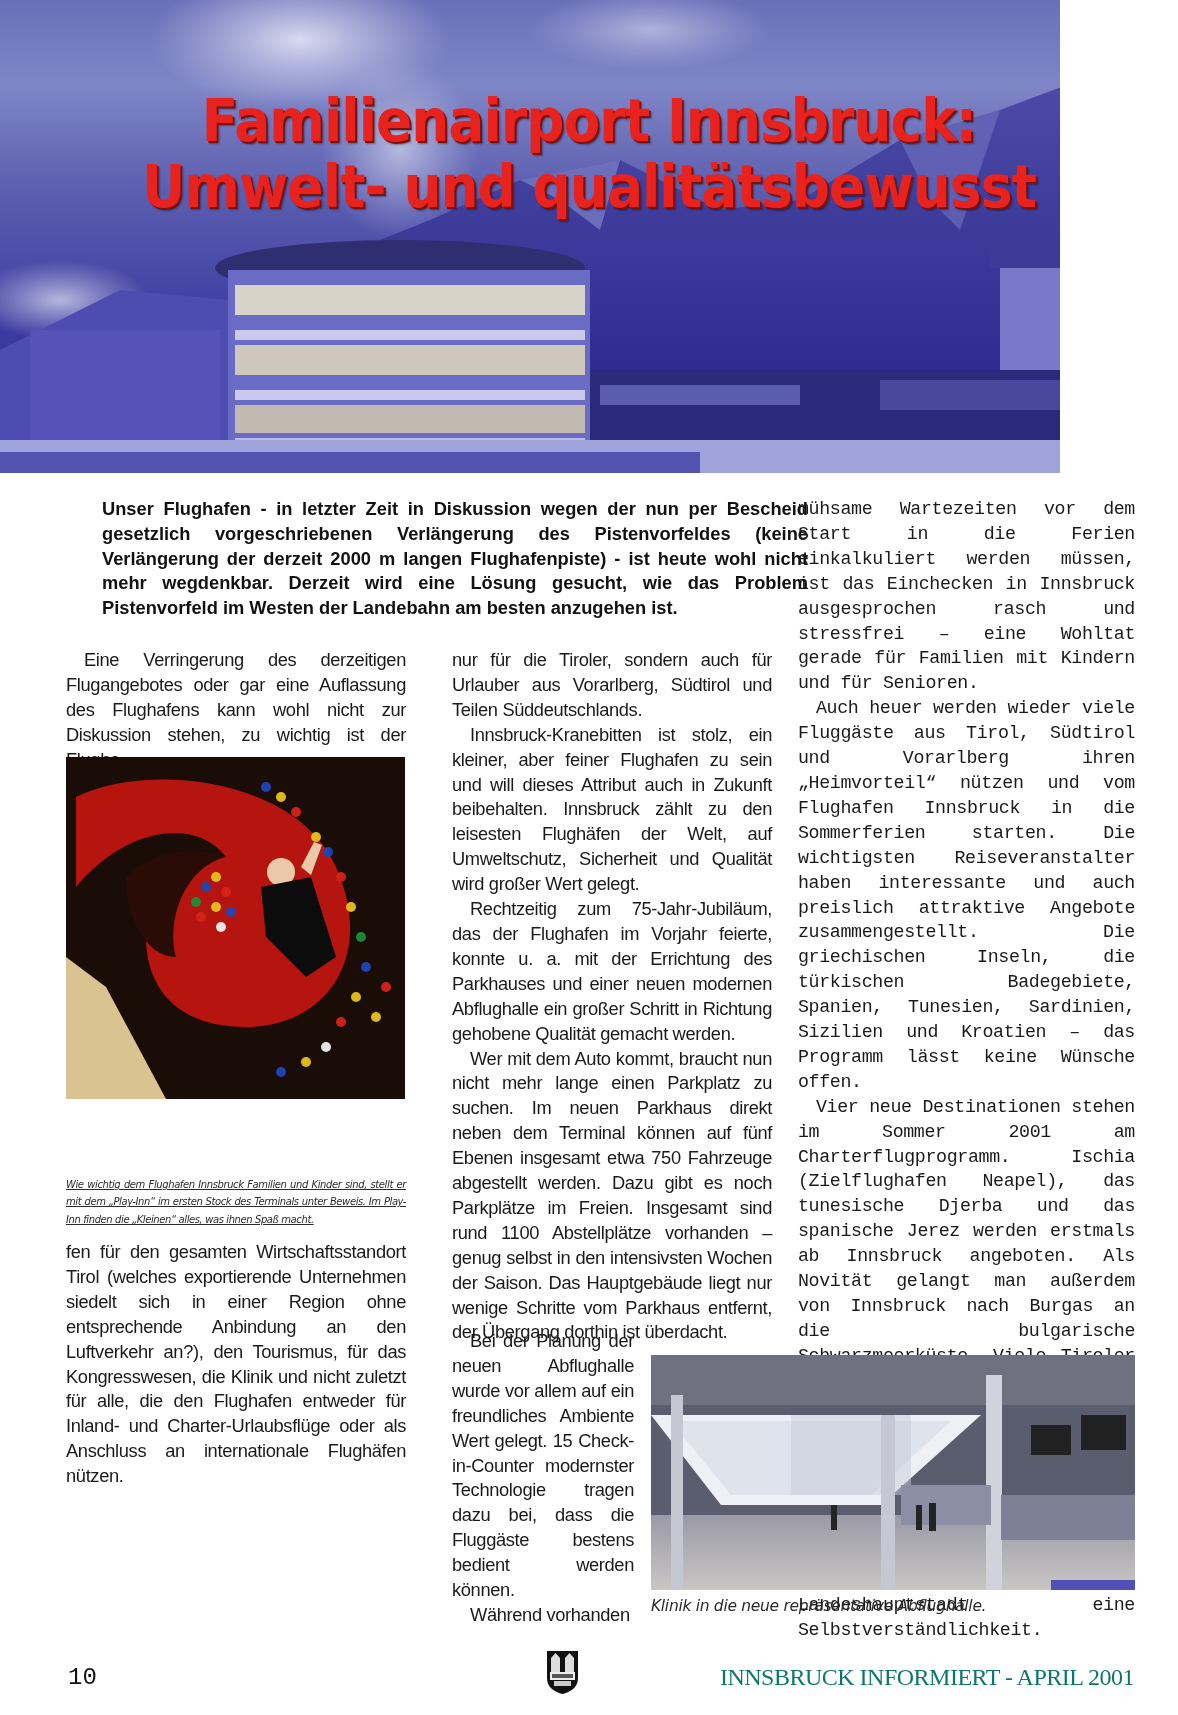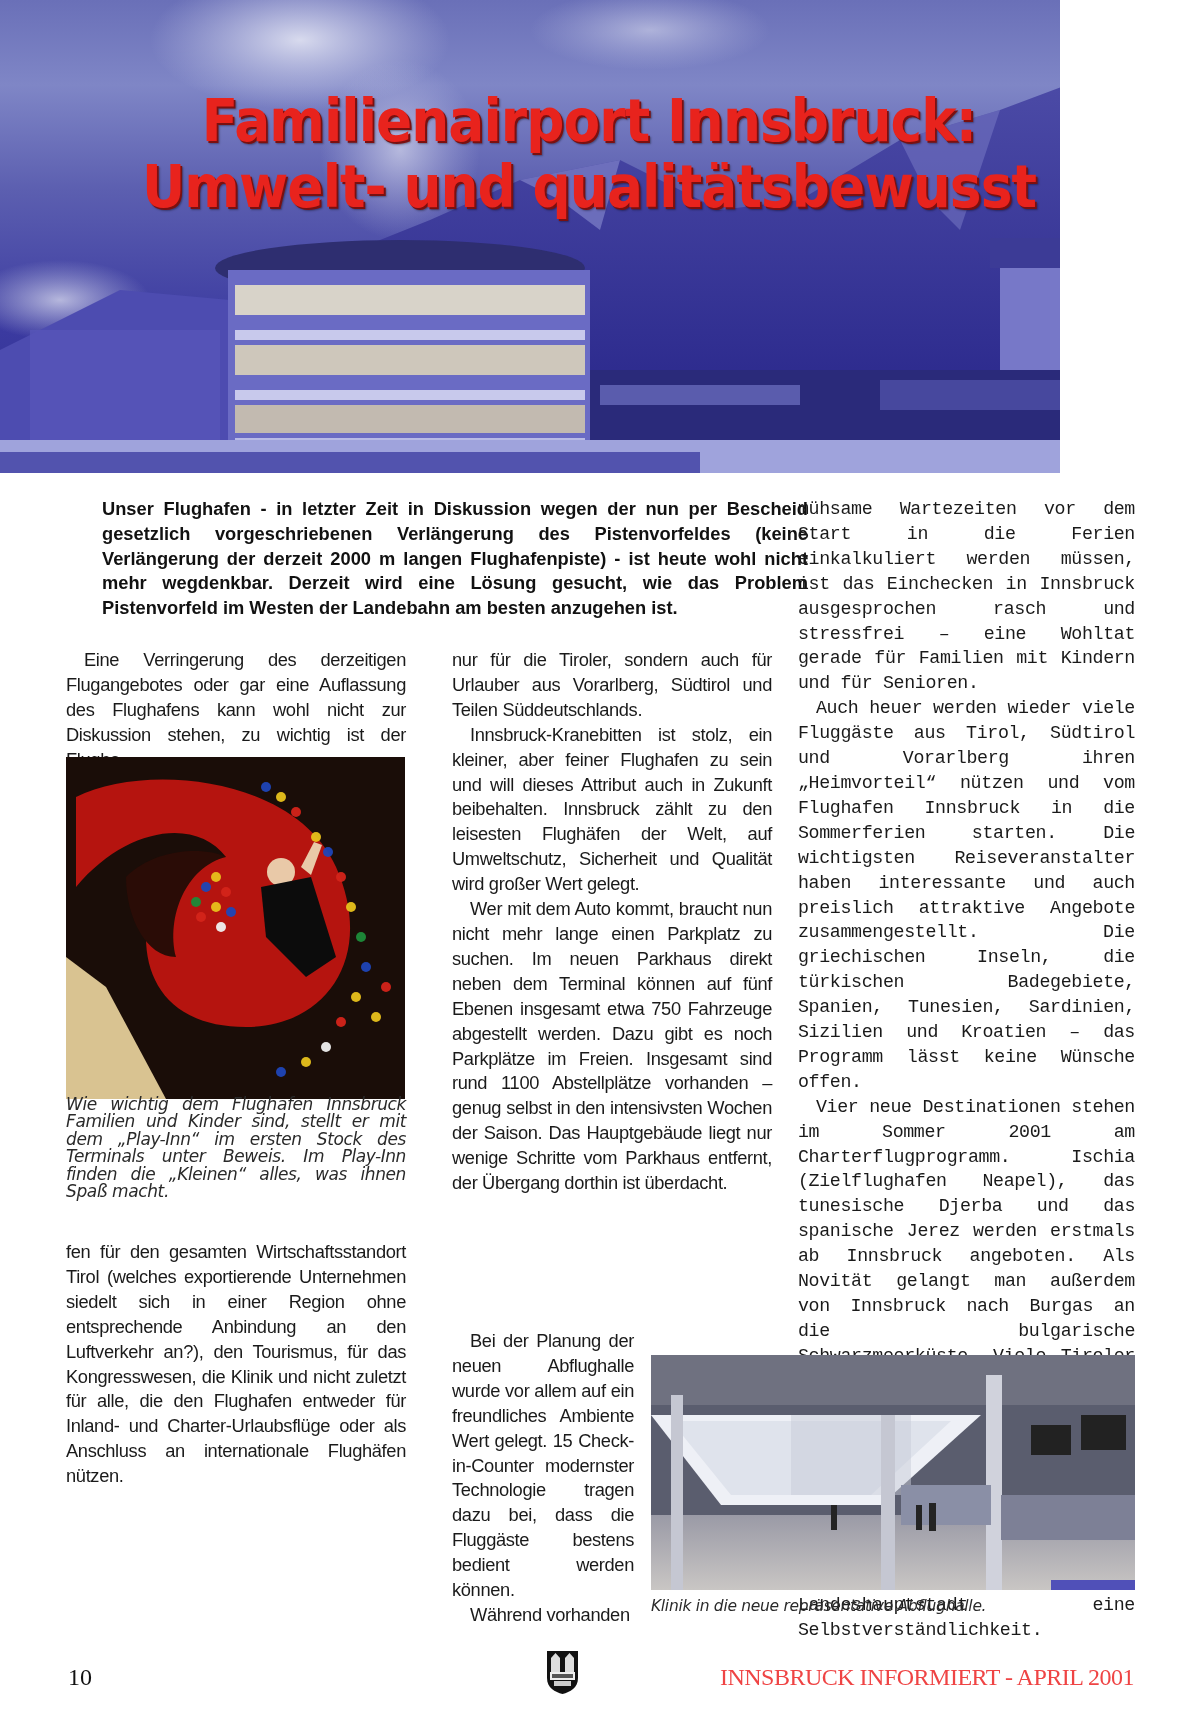--- a/index.html
+++ b/index.html
@@ -21,24 +21,24 @@
   .col p.noindent { text-indent:0; }
   .col-left-a { left:66px; top:648px; width:340px; }
   .col-left-b { left:66px; top:1205px; width:340px;margin-top:35px; }
   .col-mid-a { left:452px; top:648px; width:320px; }
   .col-mid-b { left:452px; top:1329px; width:182px; }
   .col-right { left:798px; top:497px; width:337px;font-family:Liberation Mono, monospace; }
   .photo { position:absolute; overflow:hidden; }
   .photo-play { left:66px; top:757px; width:339px; height:342px; background:#160c08; }
   .photo-hall { left:651px; top:1355px; width:484px; height:235px; background:#7b7d8c; }
   .caption { position:absolute; font-style:italic; font-family:"DejaVu Sans", sans-serif; color:#2a2a2a; }
-  .caption-play { left:66px; top:1096px; width:340px; font-size:17px; line-height:17.4px; letter-spacing:-0.4px; text-align:justify; }
+  .caption-play { left:66px; top:1176px; width:340px; font-size:10px; line-height:17.4px; letter-spacing:-0.4px; text-align:justify;text-decoration:underline; }
   .caption-hall { left:651px; top:1597px; width:490px; font-size:15.5px; line-height:18px; letter-spacing:-0.3px; }
-  .footer-page { position:absolute; left:68px; top:1664px; font-family:Liberation Serif, serif; font-size:24px; color:#111; }
-  .footer-title { position:absolute; right:44px; top:1664px; font-family:"Liberation Serif", serif; font-size:24px; color:#ef4444; letter-spacing:-0.5px; }
+  .footer-page { position:absolute; left:68px; top:1664px; font-family:Liberation Mono, monospace; font-size:24px; color:#111; }
+  .footer-title { position:absolute; right:44px; top:1664px; font-family:"Liberation Serif", serif; font-size:24px; color:#0f766e; letter-spacing:-0.5px; }
   .coat { position:absolute; left:546px; top:1650px; width:33px; height:44px; }
 </style>
 </head>
 <body>
 
 <div class="hero">
   <svg width="1178" height="473" viewBox="0 0 1178 473">
     <defs>
       <radialGradient id="cloud" cx="0.5" cy="0.5" r="0.5">
         <stop offset="0" stop-color="#e3e5f3" stop-opacity="0.9"></stop>
@@ -137,20 +137,21 @@
 
 <div class="caption caption-play">Wie wichtig dem Flughafen Innsbruck Familien und Kinder sind, stellt er mit dem „Play-Inn“ im ersten Stock des Terminals unter Beweis. Im Play-Inn finden die „Kleinen“ alles, was ihnen Spaß macht.</div>
 
 <div class="col col-left-b">
   <p class="noindent">fen für den gesamten Wirtschaftsstandort Tirol (welches exportierende Unternehmen siedelt sich in einer Region ohne entsprechende Anbindung an den Luftverkehr an?), den Tourismus, für das Kongresswesen, die Klinik und nicht zuletzt für alle, die den Flughafen entweder für Inland- und Charter-Urlaubsflüge oder als Anschluss an internationale Flughäfen nützen.</p>
 </div>
 
 <div class="col col-mid-a">
   <p class="noindent">nur für die Tiroler, sondern auch für Urlauber aus Vorarlberg, Südtirol und Teilen Süddeutschlands.</p>
   <p>Innsbruck-Kranebitten ist stolz, ein kleiner, aber feiner Flughafen zu sein und will dieses Attribut auch in Zukunft beibehalten. Innsbruck zählt zu den leisesten Flughäfen der Welt, auf Umweltschutz, Sicherheit und Qualität wird großer Wert gelegt.</p>
+  <p>Rechtzeitig zum 75-Jahr-Jubiläum, das der Flughafen im Vorjahr feierte, konnte u. a. mit der Errichtung des Parkhauses und einer neuen modernen Abflughalle ein großer Schritt in Richtung gehobene Qualität gemacht werden.</p>
   <p>Wer mit dem Auto kommt, braucht nun nicht mehr lange einen Parkplatz zu suchen. Im neuen Parkhaus direkt neben dem Terminal können auf fünf Ebenen insgesamt etwa 750 Fahrzeuge abgestellt werden. Dazu gibt es noch Parkplätze im Freien. Insgesamt sind rund 1100 Abstellplätze vorhanden – genug selbst in den intensivsten Wochen der Saison. Das Hauptgebäude liegt nur wenige Schritte vom Parkhaus entfernt, der Übergang dorthin ist überdacht.</p>
 </div>
 
 <div class="col col-mid-b">
   <p>Bei der Planung der neuen Abflughalle wurde vor allem auf ein freundliches Ambiente Wert gelegt. 15 Check-in-Counter modernster Technologie tragen dazu bei, dass die Fluggäste bestens bedient werden können.</p>
   <p>Während vorhanden</p>
 </div>
 
 <div class="col col-right">
   <p class="noindent">mühsame Wartezeiten vor dem Start in die Ferien einkalkuliert werden müssen, ist das Einchecken in Innsbruck ausgesprochen rasch und stressfrei – eine Wohltat gerade für Familien mit Kindern und für Senioren.</p>

